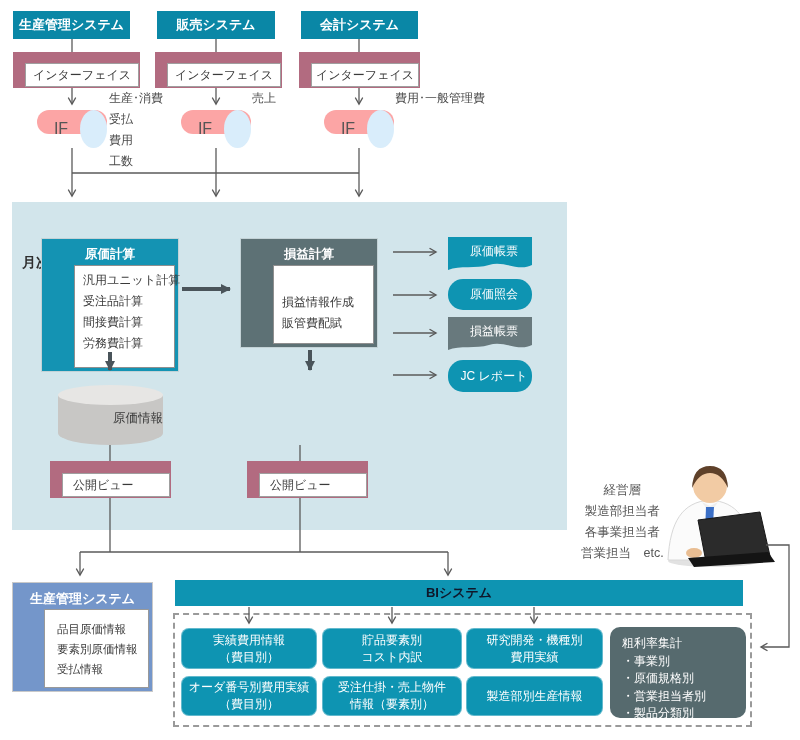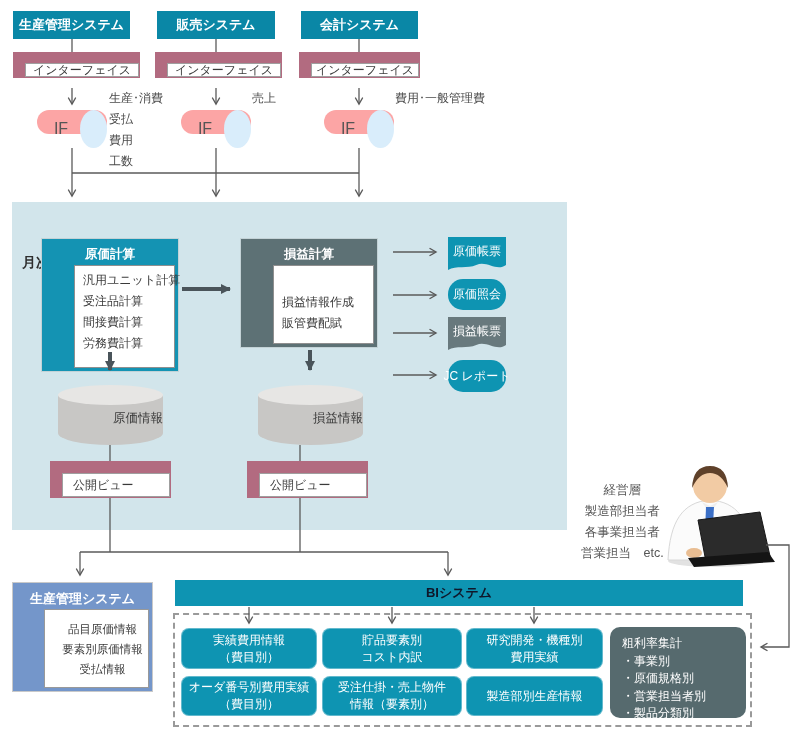--- a/index.html
+++ b/index.html
@@ -4,21 +4,21 @@
 <style>
   html,body{margin:0;padding:0;background:#fff;}
   .canvas{position:relative;width:800px;height:740px;background:#fff;overflow:hidden;
           font-family:Liberation Sans, sans-serif;color:#3a3a3a;}
 
   
   .sysbox{position:absolute;height:28px;background:#0a87a6;color:#fff;font-weight:bold;
           font-size:13px;display:flex;align-items:center;justify-content:center;}
 
   
-  .iface{position:absolute;height:26px;background:#b26b80;}
+  .iface{position:absolute;height:36px;background:#b26b80;}
   .iface-inner{position:absolute;left:12px;top:11px;right:1px;bottom:1px;background:#fff;
                border:1px solid #9f9f9f;display:flex;align-items:center;justify-content:center;
                font-size:12px;color:#3a3a3a;}
 
   
   .ifcyl{position:absolute;width:70px;height:24px;background:#fca5a5;border-radius:19px;}
   .ifcyl-cap{position:absolute;right:0;top:0;width:27px;height:38px;border-radius:50%;background:#d9edfb;}
   .ifcyl-label{position:absolute;left:0;top:0;width:48px;height:38px;line-height:38px;
                text-align:center;font-size:16px;color:#555;}
 
@@ -32,22 +32,22 @@
   .calcbox{position:absolute;width:138px;border:1px solid #c3d2d6;box-sizing:border-box;}
   .calc-title{display:block;text-align:center;color:#fff;font-weight:bold;font-size:12.5px;margin-top:7px;}
   .calc-inner{position:absolute;left:32px;top:26px;right:3px;bottom:3px;background:#fff;
               border:1px solid #8f8f8f;font-size:12px;line-height:21px;padding:4px 0 0 8px;}
   .calc-inner span{display:block;white-space:nowrap;}
   .teal-calc{background:#1493b3;}
   .slate-calc{background:#5d7175;}
   .pad-top span:first-child{margin-top:22px;}
 
   
-  .out{position:absolute;left:448px;width:58px;color:#fff;font-size:12px;
-       display:flex;align-items:center;justify-content:center;white-space:nowrap;}
+  .out{position:absolute;left:448px;width:76px;color:#fff;font-size:12px;
+       display:flex;align-items:center;justify-content:center;white-space:nowrap;padding-left:8px;}
   .out svg{position:absolute;inset:0;width:100%;height:100%;}
   .out .lbl{position:relative;}
   .doc .lbl{margin-bottom:8px;}
   .pill{background:#0e94b2;border-radius:15px;}
 
   
   .vcyl{position:absolute;width:105px;height:60px;}
   .vcyl-body{position:absolute;left:0;right:0;top:10px;bottom:0;background:#c8c7c5;
              border-radius:0 0 52px 52px / 0 0 12px 12px;}
   .vcyl-top{position:absolute;left:0;right:0;top:0;height:20px;border-radius:50%;background:#e7e6e4;}
@@ -56,21 +56,21 @@
   
   .pview{position:absolute;width:121px;height:37px;background:#b26b80;}
   .pview-inner{position:absolute;left:12px;top:12px;right:1px;bottom:1px;background:#fff;
                border:1px solid #9f9f9f;display:flex;align-items:center;font-size:12px;padding-left:10px;}
 
   
   .prodbox{position:absolute;left:12px;top:582px;width:141px;height:110px;background:#7496ca;
            border:1px solid #c9c9c9;box-sizing:border-box;}
   .prod-title{display:block;text-align:center;color:#fff;font-weight:bold;font-size:13px;margin-top:7px;}
   .prod-inner{position:absolute;left:31px;top:26px;right:3px;bottom:3px;background:#fff;
-              border:1px solid #999;font-size:11.5px;line-height:20px;padding:9px 0 0 12px;text-align:center;}
+              border:1px solid #999;font-size:11.5px;line-height:20px;padding:9px 0 0 12px;}
   .prod-inner span{display:block;white-space:nowrap;}
 
   
   .bibar{position:absolute;left:175px;top:580px;width:568px;height:26px;background:#0e94b2;
          color:#0f172a;font-weight:bold;font-size:13px;text-align:center;line-height:26px;}
   .bidash{position:absolute;left:173px;top:613px;width:579px;height:114px;
           border:2px dashed #9a9a9a;box-sizing:border-box;}
   .bibox{position:absolute;background:#0e94b2;border:1px solid rgba(255,255,255,.35);
          border-radius:8px;color:#fff;font-size:12px;line-height:17px;box-sizing:border-box;
          display:flex;flex-direction:column;align-items:center;justify-content:center;text-align:center;}
@@ -176,25 +176,20 @@
   </div>
   <div class="out pill" style="top:360px;height:32px">
     <span class="lbl">JC レポート</span>
   </div>
 
   <div class="vcyl" style="left:58px;top:385px">
     <div class="vcyl-body"></div>
     <div class="vcyl-top"></div>
     <span class="vcyl-label">原価情報</span>
   </div>
-  <div class="vcyl" style="left:258px;top:385px">
-    <div class="vcyl-body"></div>
-    <div class="vcyl-top"></div>
-    <span class="vcyl-label">損益情報</span>
-  </div>
 
   <div class="pview" style="left:50px;top:461px">
     <div class="pview-inner">
         <span>公開ビュー</span>
       </div>
   </div>
   <div class="pview" style="left:247px;top:461px">
     <div class="pview-inner">
         <span>公開ビュー</span>
       </div>

